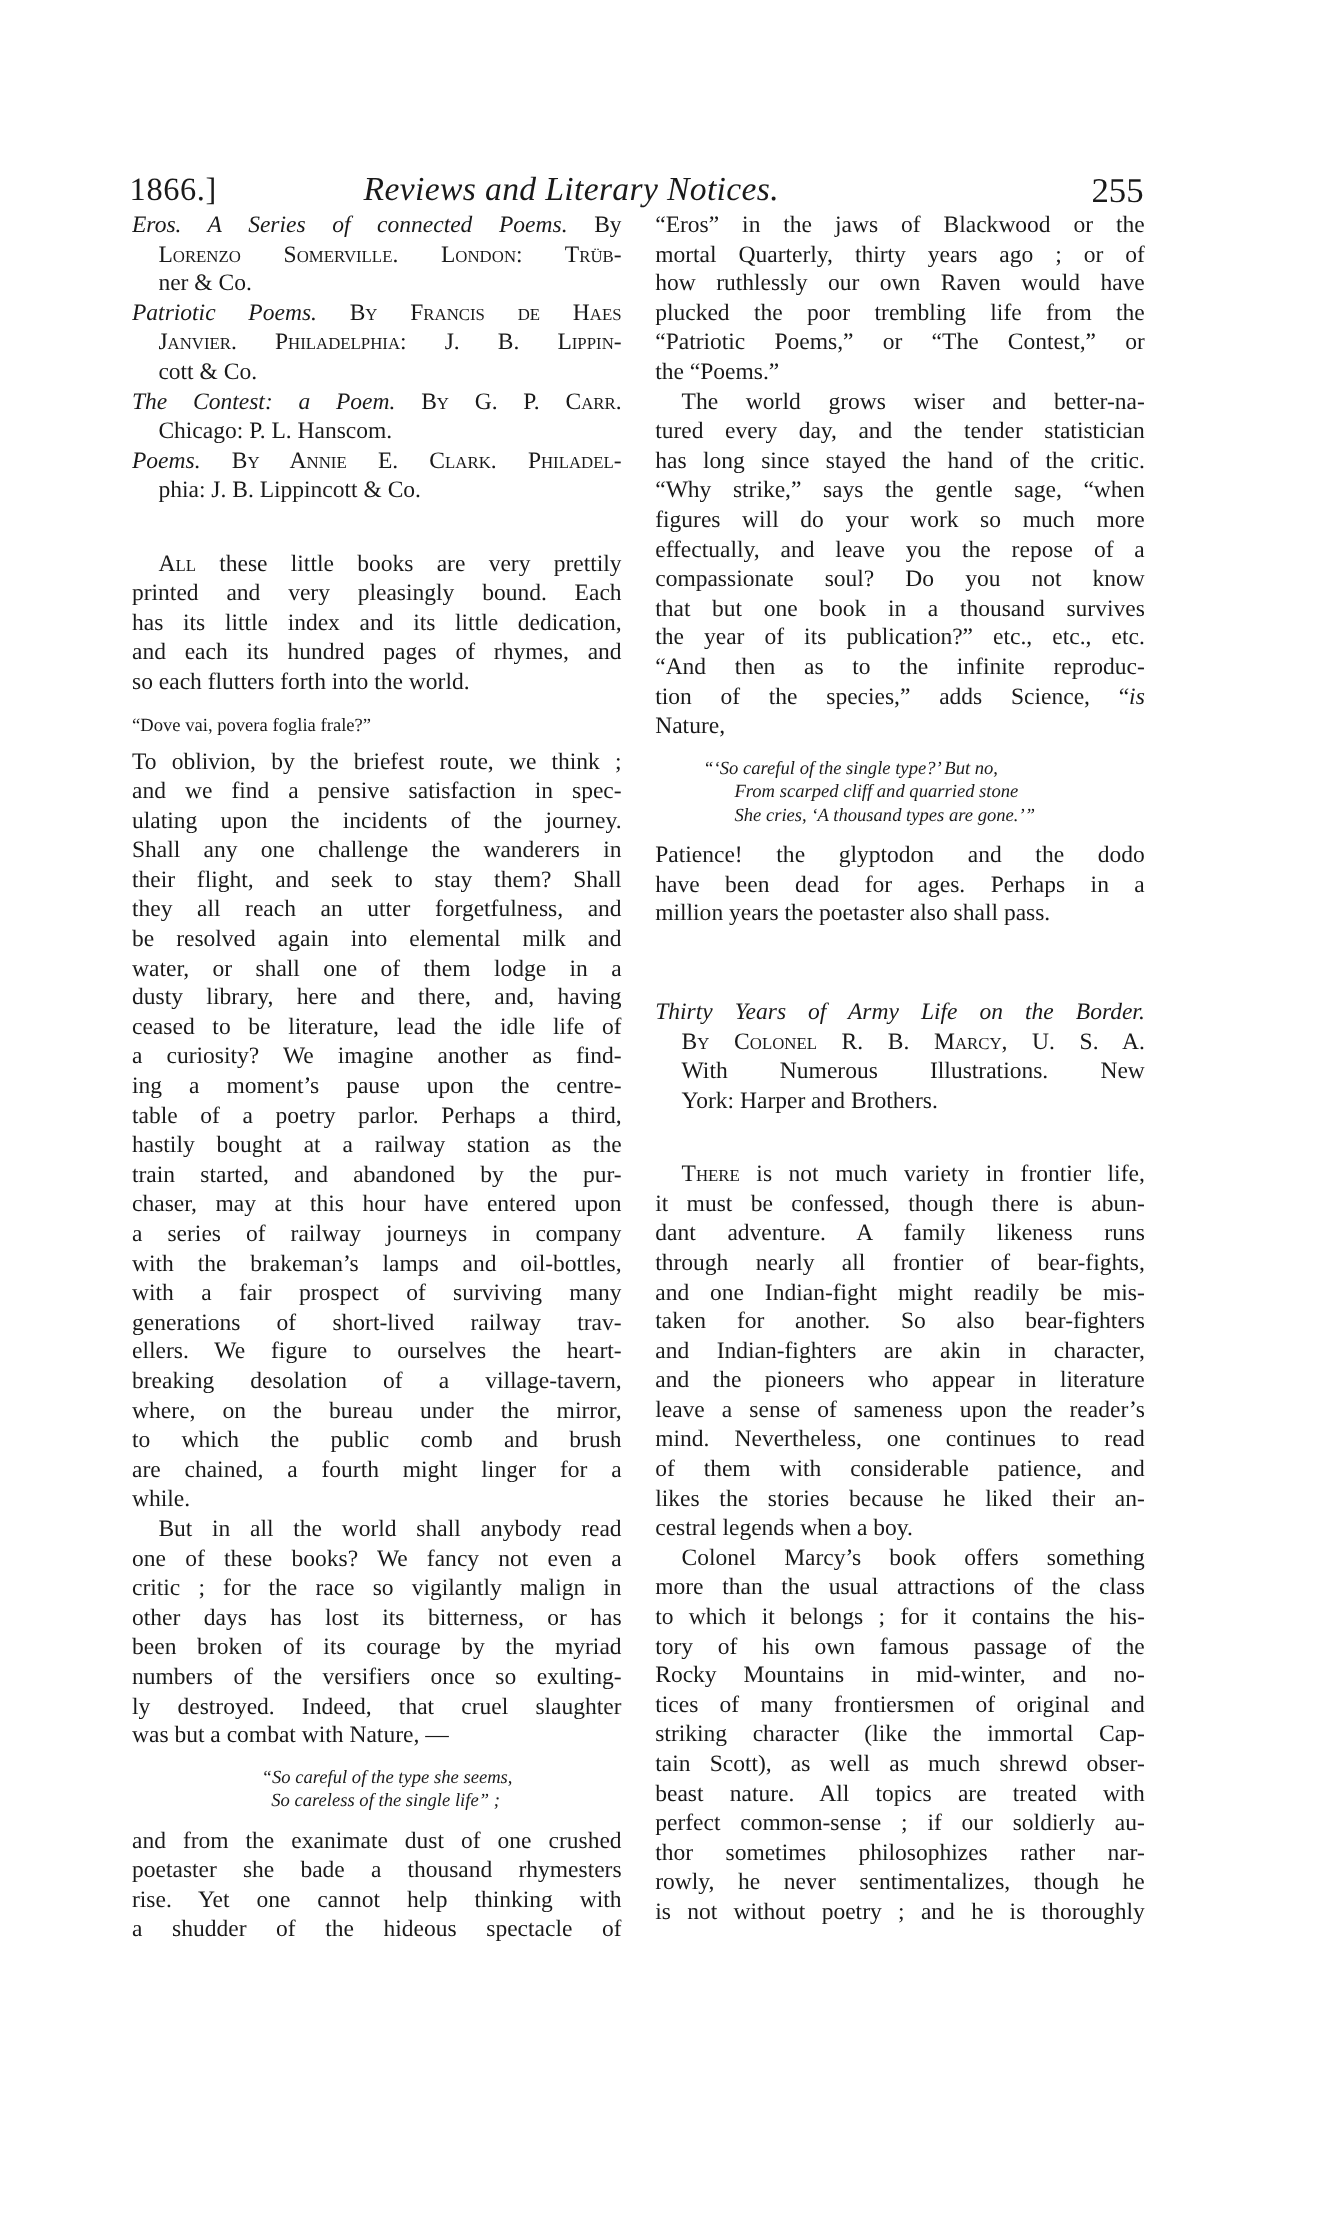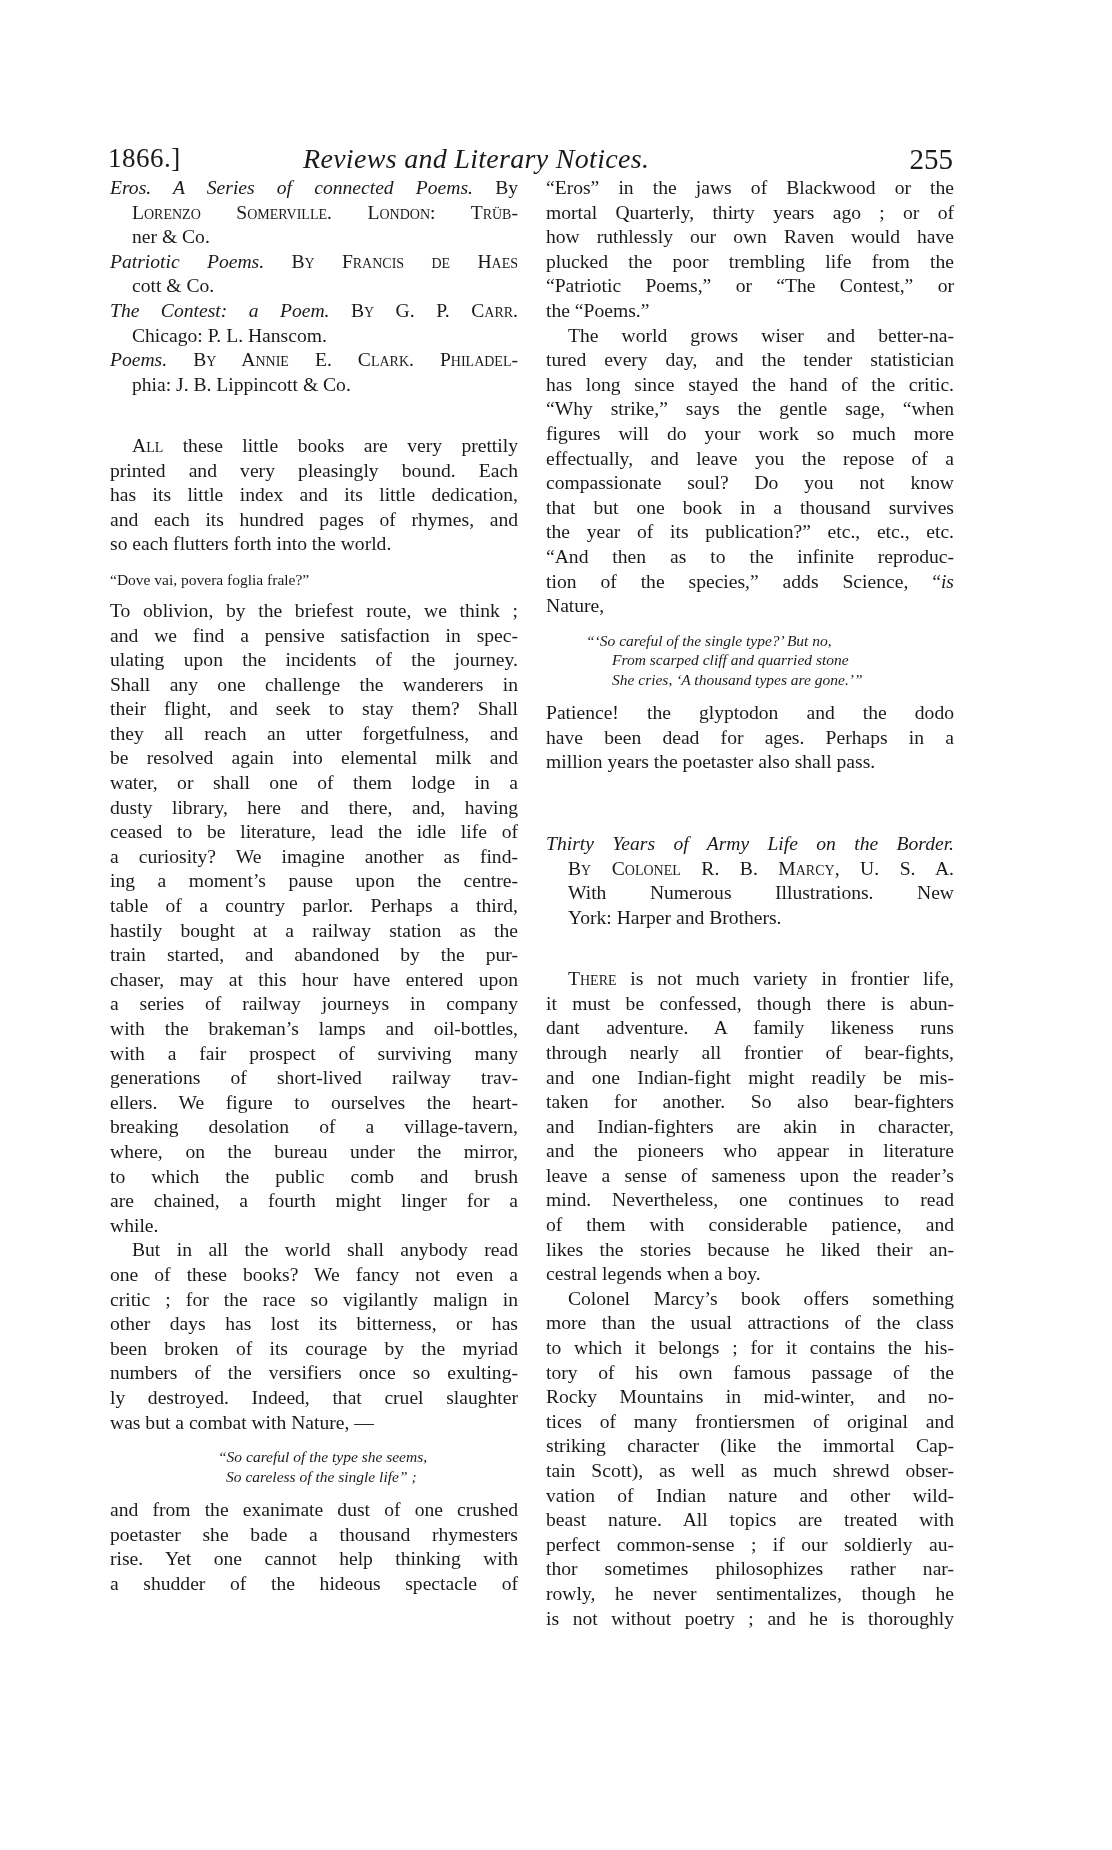--- a/index.html
+++ b/index.html
@@ -42,20 +42,21 @@
 <div class="col left">
 
   <div>
     <div class="line j"><span class="it">Eros. A Series of connected Poems.</span> <span>By</span></div>
     <div class="line j hang"><span class="sc">Lorenzo Somerville. London: Trüb-</span></div>
     <div class="line hang">ner &amp; Co.</div>
   </div>
 
   <div>
     <div class="line j"><span class="it">Patriotic Poems.</span> <span class="sc">By Francis de Haes</span></div>
+    <div class="line j hang"><span class="sc">Janvier. Philadelphia: J. B. Lippin-</span></div>
     <div class="line hang">cott &amp; Co.</div>
   </div>
 
   <div>
     <div class="line j"><span class="it">The Contest: a Poem.</span> <span class="sc">By G. P. Carr.</span></div>
     <div class="line hang">Chicago: P. L. Hanscom.</div>
   </div>
 
   <div>
     <div class="line j"><span class="it">Poems.</span> <span class="sc">By Annie E. Clark. Philadel-</span></div>
@@ -82,21 +83,21 @@
     <div class="line j">ulating upon the incidents of the journey.</div>
     <div class="line j">Shall any one challenge the wanderers in</div>
     <div class="line j">their flight, and seek to stay them? Shall</div>
     <div class="line j">they all reach an utter forgetfulness, and</div>
     <div class="line j">be resolved again into elemental milk and</div>
     <div class="line j">water, or shall one of them lodge in a</div>
     <div class="line j">dusty library, here and there, and, having</div>
     <div class="line j">ceased to be literature, lead the idle life of</div>
     <div class="line j">a curiosity? We imagine another as find-</div>
     <div class="line j">ing a moment’s pause upon the centre-</div>
-    <div class="line j">table of a country parlor. Perhaps a third,</div>
+    <div class="line j">table of a poetry parlor. Perhaps a third,</div>
     <div class="line j">hastily bought at a railway station as the</div>
     <div class="line j">train started, and abandoned by the pur-</div>
     <div class="line j">chaser, may at this hour have entered upon</div>
     <div class="line j">a series of railway journeys in company</div>
     <div class="line j">with the brakeman’s lamps and oil-bottles,</div>
     <div class="line j">with a fair prospect of surviving many</div>
     <div class="line j">generations of short-lived railway trav-</div>
     <div class="line j">ellers. We figure to ourselves the heart-</div>
     <div class="line j">breaking desolation of a village-tavern,</div>
     <div class="line j">where, on the bureau under the mirror,</div>
@@ -203,20 +204,19 @@
 
   <div>
     <div class="line j ind">Colonel Marcy’s book offers something</div>
     <div class="line j">more than the usual attractions of the class</div>
     <div class="line j">to which it belongs ; for it contains the his-</div>
     <div class="line j">tory of his own famous passage of the</div>
     <div class="line j">Rocky Mountains in mid-winter, and no-</div>
     <div class="line j">tices of many frontiersmen of original and</div>
     <div class="line j">striking character (like the immortal Cap-</div>
     <div class="line j">tain Scott), as well as much shrewd obser-</div>
-    <div class="line j">vation of Indian nature and other wild-</div>
     <div class="line j">beast nature. All topics are treated with</div>
     <div class="line j">perfect common-sense ; if our soldierly au-</div>
     <div class="line j">thor sometimes philosophizes rather nar-</div>
     <div class="line j">rowly, he never sentimentalizes, though he</div>
     <div class="line j">is not without poetry ; and he is thoroughly</div>
   </div>
 </div>
 
 </body></html>

